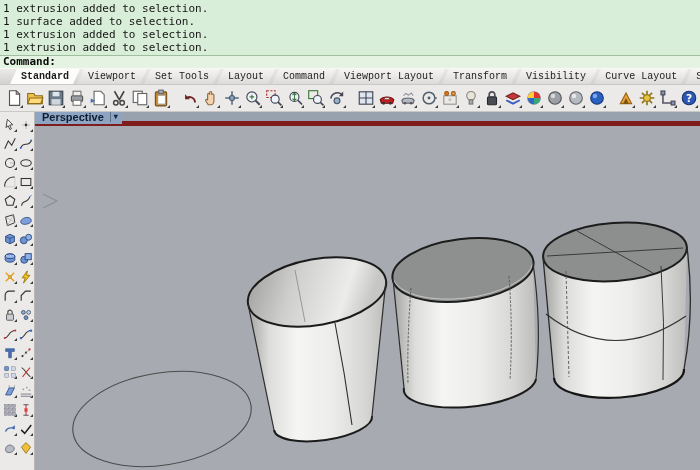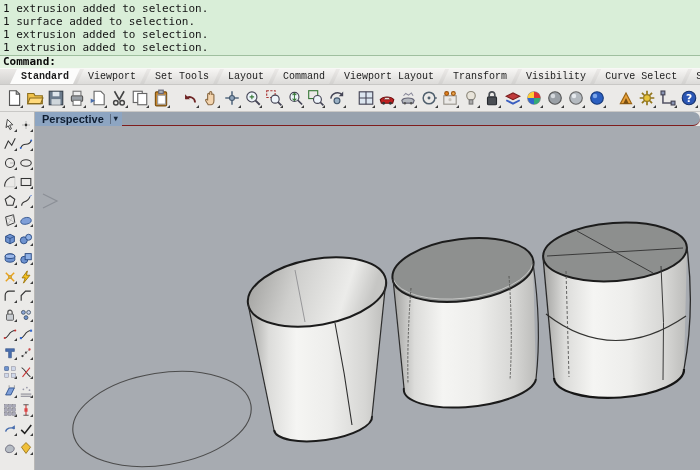--- a/index.html
+++ b/index.html
@@ -25,21 +25,21 @@
   .tb-icon.gap { margin-left:8px; }
   .tb-icon::after, .sb-icon::after { content:''; position:absolute; right:1px; bottom:1px; border-left:3px solid transparent; border-bottom:3px solid #3c3c3c; }
 
   
   .main { flex:1; display:flex; overflow:hidden; }
   .sidebar { width:35px; background:var(--toolbar-bg,#ebeae8); border-right:1px solid #b9b8b6; padding:4px 1px 0 2px; display:grid; grid-template-columns:16px 16px; grid-auto-rows:19px; justify-content:space-between; overflow:hidden; }
   .sb-icon { position:relative; width:16px; height:17px; display:flex; align-items:center; justify-content:center; }
   .sb-icon svg { width:14px; height:14px; }
 
   .viewport { flex:1; display:flex; flex-direction:column; overflow:hidden; }
-  .vp-titlebar { height:14px; background:var(--viewport-titlebar-bg,#98a2ae); display:flex; align-items:center; border-bottom:1px solid #7f1d1d;border-radius:7px; }
+  .vp-titlebar { height:14px; background:var(--viewport-titlebar-bg,#98a2ae); display:flex; align-items:center; border-bottom:5px solid #7f1d1d; }
   .vp-title { height:14px; display:flex; align-items:center; background:var(--viewport-title-highlight,#8da5c2); padding:0 4px 0 7px; font-size:11px; font-weight:bold; color:#0e1d31; cursor:default; }
   .vp-title .sep { width:1px; height:10px; background:#5f6f84; margin:0 3px 0 6px; }
   .vp-title .arrow { font-size:8px; color:#16263a; }
   .vp-canvas { flex:1; position:relative; background:var(--viewport-bg,#a7abb1); overflow:hidden; }
   .vp-canvas svg.scene { position:absolute; left:0; top:0; }
 </style>
 </head>
 <body>
 
 <div class="app">
@@ -56,21 +56,21 @@
 
   <div class="tabbar">
       <div class="tab active">Standard</div>
       <div class="tab">Viewport</div>
       <div class="tab">Set Tools</div>
       <div class="tab">Layout</div>
       <div class="tab">Command</div>
       <div class="tab">Viewport Layout</div>
       <div class="tab">Transform</div>
       <div class="tab">Visibility</div>
-      <div class="tab">Curve Select</div>
+      <div class="tab">Curve Layout</div>
       <div class="tab">Surface Tools</div>
     </div>
 
   <div class="toolbar">
       <div class="tb-icon">
         <svg viewBox="0 0 16 16" xmlns="http://www.w3.org/2000/svg">
           <path d="M4 1.5h6l3 3V14.5H4z" fill="#fff" stroke="#555"></path>
           <path d="M10 1.5v3h3" fill="none" stroke="#555"></path>
         </svg>
       </div>

